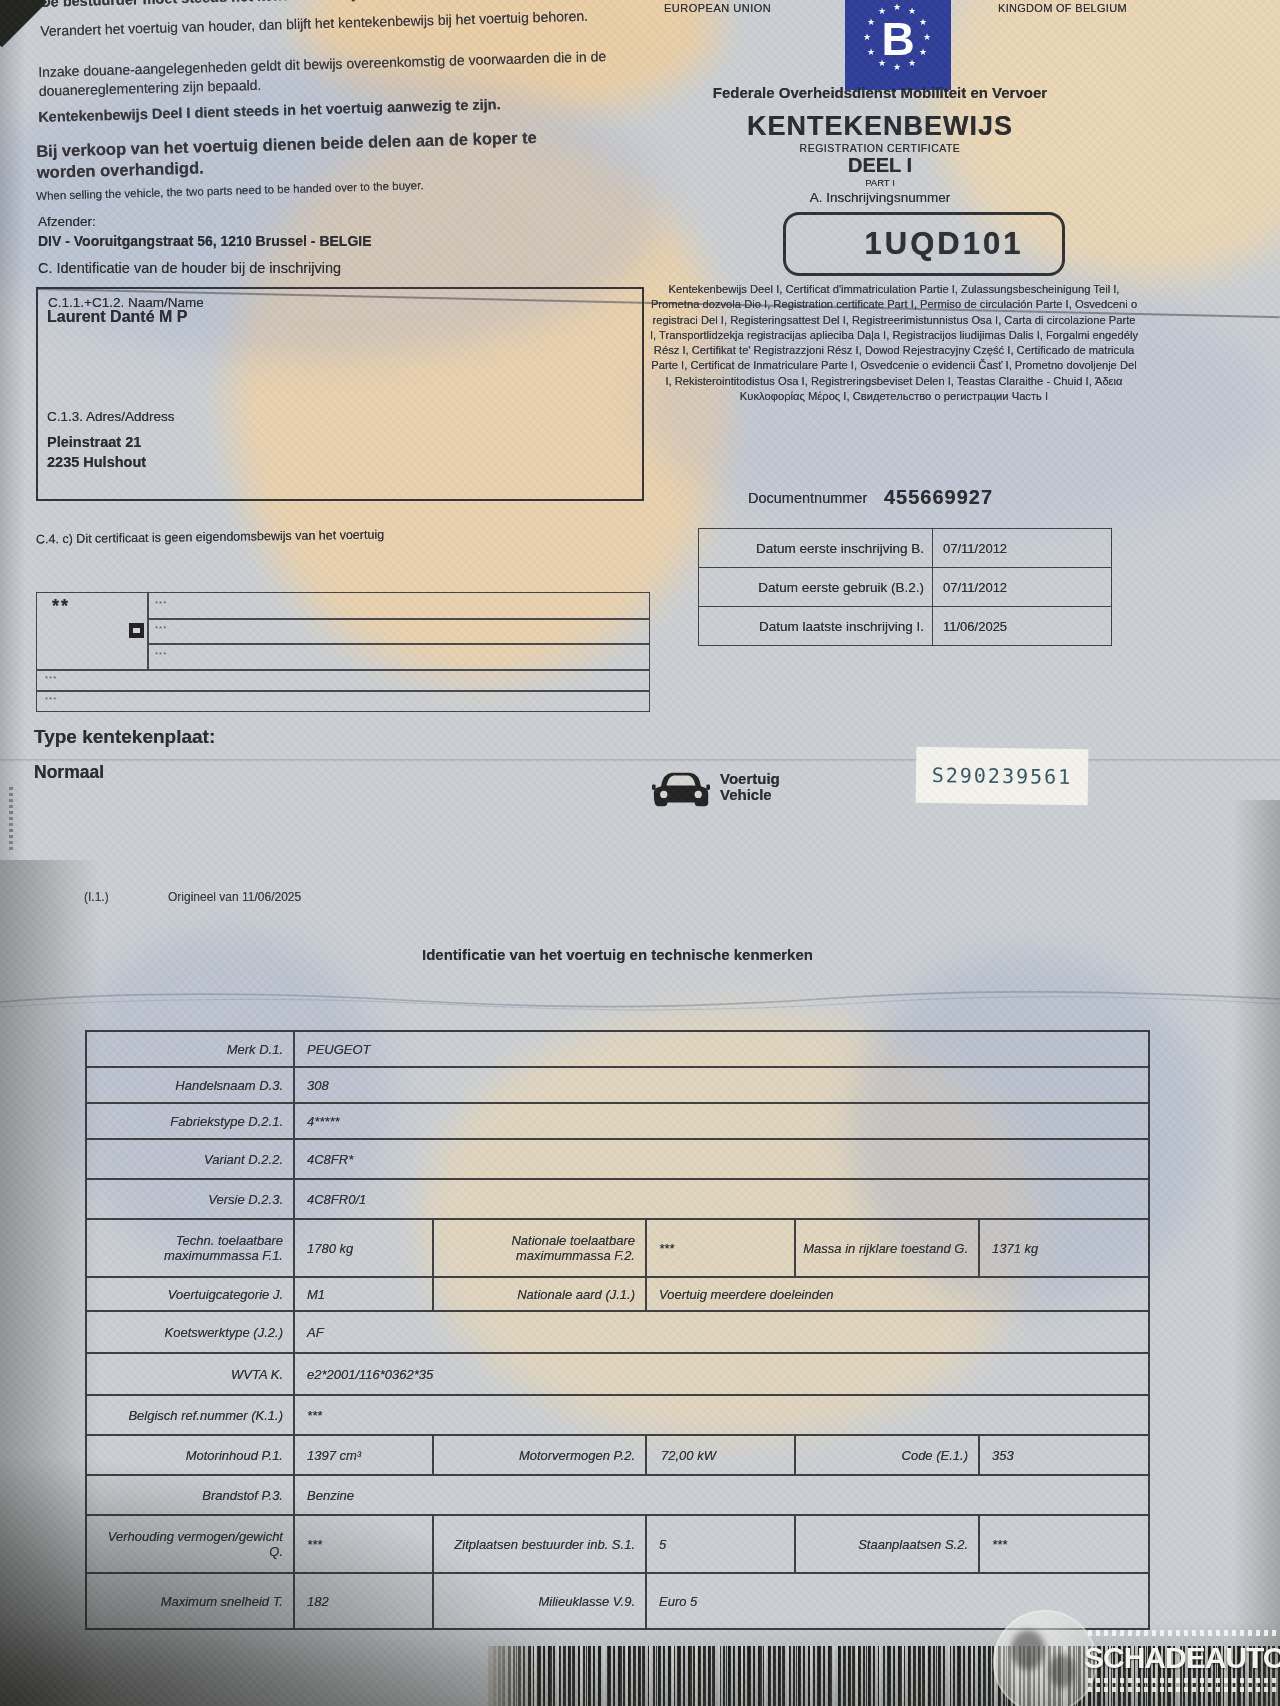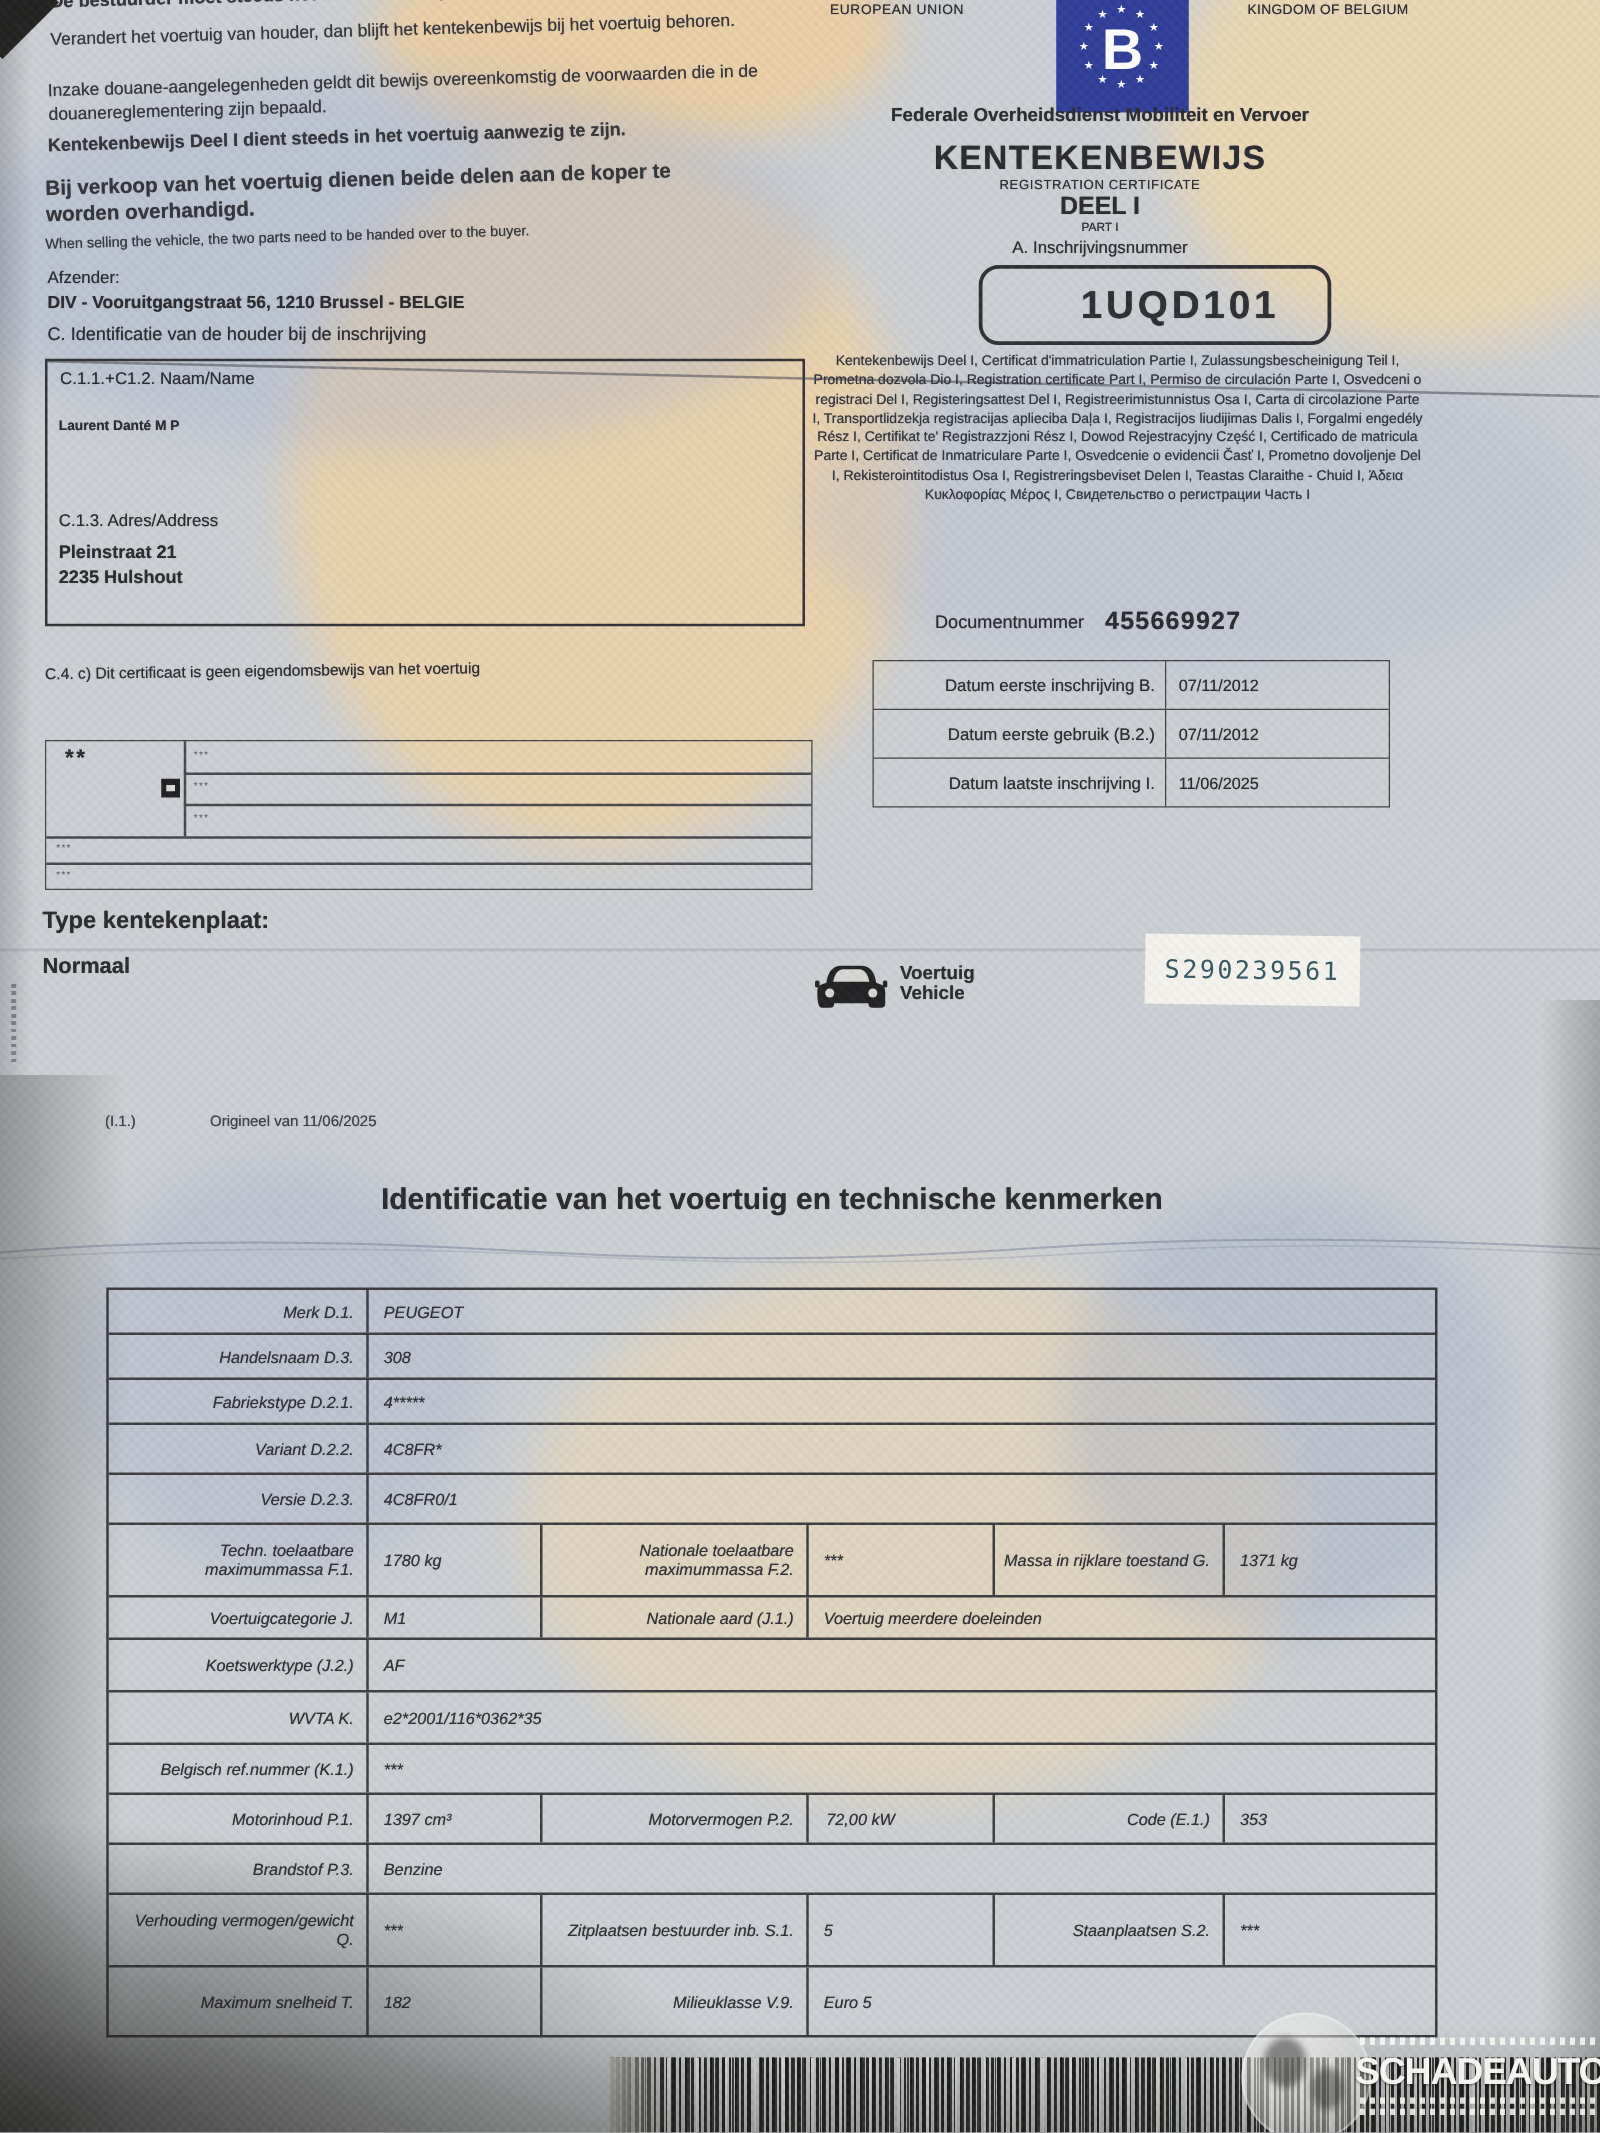--- a/index.html
+++ b/index.html
@@ -117,21 +117,21 @@
   <div class="txt tl" style="left:36px;top:187px;width:560px;font-size:11.5px;">When selling the vehicle, the two parts need to be handed over to the buyer.</div>
 
   <div class="txt" style="left:38px;top:214px;font-size:13.5px;">Afzender:</div>
   <div class="txt b" style="left:38px;top:233px;font-size:14px;">DIV - Vooruitgangstraat 56, 1210 Brussel - BELGIE</div>
 
   <div class="txt" style="left:38px;top:260px;font-size:14.5px;">C. Identificatie van de houder bij de inschrijving</div>
   <div id="section-rule"></div>
 
   <div id="holder-box">
     <div class="txt" style="left:10px;top:6px;font-size:13.5px;">C.1.1.+C1.2. Naam/Name</div>
-    <div class="txt b" style="left:9px;top:46px;font-size:11px;">Laurent Danté M P</div>
+    <div class="txt b" style="left:9px;top:19px;font-size:16px;">Laurent Danté M P</div>
     <div class="txt" style="left:9px;top:120px;font-size:13.5px;">C.1.3. Adres/Address</div>
     <div class="txt b" style="left:9px;top:145px;font-size:14.5px;">Pleinstraat 21</div>
     <div class="txt b" style="left:9px;top:165px;font-size:14.5px;">2235 Hulshout</div>
   </div>
 
   <div class="txt" style="left:36px;top:530px;font-size:12.5px;transform:rotate(-.8deg);">C.4. c) Dit certificaat is geen eigendomsbewijs van het voertuig</div>
 
   <div id="codes-box">
     <div class="txt b" style="left:15px;top:3px;font-size:18px;letter-spacing:2px;">**</div>
     <div id="cb-icon"></div>
@@ -214,21 +214,21 @@
   <div class="txt b" style="left:720px;top:771px;font-size:15px;line-height:16px;">Voertuig</div>
   <div class="txt b" style="left:720px;top:787px;font-size:15px;line-height:16px;">Vehicle</div>
 
   <div id="sticker">
     <div>S290239561</div>
   </div>
 
   <div id="serial-vertical"></div>
   <div class="txt" style="left:84px;top:890px;font-size:12px;color:#3a3a42;">(I.1.)</div>
   <div class="txt" style="left:168px;top:890px;font-size:12px;color:#3a3a42;">Origineel van 11/06/2025</div>
-  <div class="txt b ctr" style="left:85px;top:946px;width:1065px;font-size:24px;">Identificatie van het voertuig en technische kenmerken</div>
+  <div class="txt b ctr" style="left:85px;top:946px;width:1065px;font-size:15px;">Identificatie van het voertuig en technische kenmerken</div>
 
   <div id="tech-table">
       <div class="t-row" style="height: 36px;">
         <div class="t-cell t-lbl" style="grid-column: span 1;">Merk D.1.</div>
         <div class="t-cell t-val" style="grid-column: span 5;">PEUGEOT</div>
       </div>
       <div class="t-row" style="height: 36px;">
         <div class="t-cell t-lbl" style="grid-column: span 1;">Handelsnaam D.3.</div>
         <div class="t-cell t-val" style="grid-column: span 5;">308</div>
       </div>

